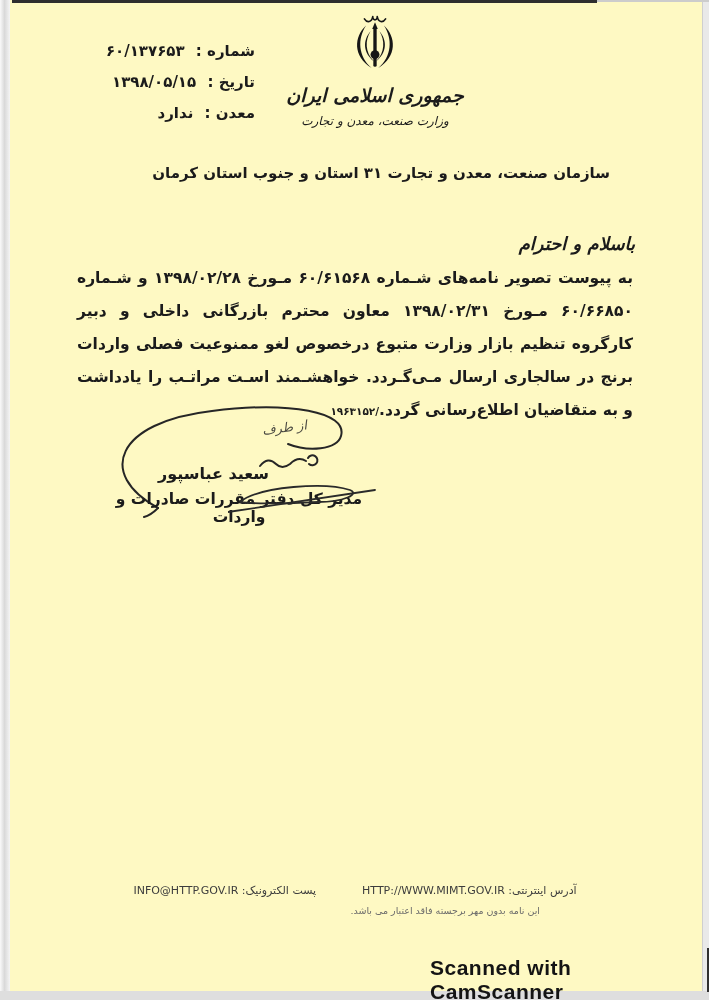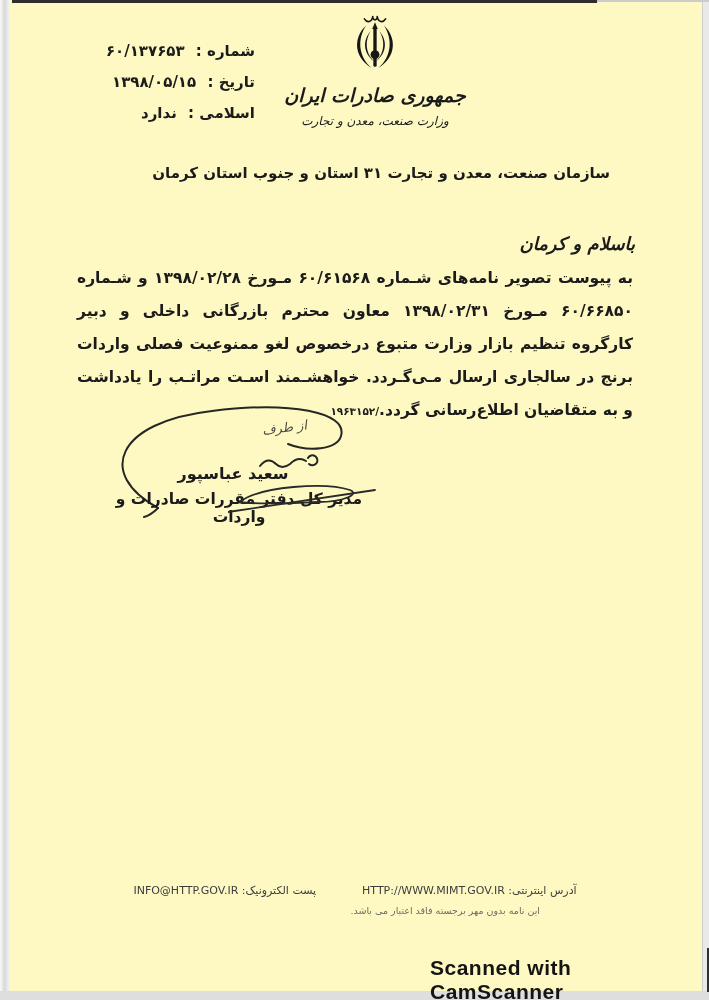--- a/index.html
+++ b/index.html
@@ -40,21 +40,21 @@
 
   
   .body-text{position:absolute;left:77px;top:262px;width:556px;direction:rtl;
     text-align:justify;font-weight:bold;font-size:15.5px;line-height:33px;margin:0;}
   .body-text .ref{font-size:10.5px;font-weight:bold;}
 
   
   .sig-scrawl{position:absolute;left:100px;top:396px;}
   .handwritten-note{position:absolute;left:262px;top:420px;font-size:13px;font-style:italic;
     direction:rtl;color:#2c2c2c;transform:rotate(-7deg);opacity:.85;}
-  .sig-name{position:absolute;left:158px;top:464px;width:150px;text-align:center;
+  .sig-name{position:absolute;left:158px;top:464px;width:150px;text-align:left;
     direction:rtl;font-weight:bold;font-size:16px;}
   .sig-title{position:absolute;left:108px;top:490px;width:262px;text-align:center;
     direction:rtl;font-weight:bold;font-size:15.5px;}
   .sig-flourish{position:absolute;left:228px;top:480px;}
 
   
   .footer-line1{position:absolute;left:120px;top:884px;width:470px;direction:rtl;
     display:flex;justify-content:center;gap:46px;font-size:11px;color:#3d3d3d;}
   .footer-item{white-space:nowrap;}
   .footer-item .val{direction:ltr;unicode-bidi:embed;}
@@ -82,21 +82,21 @@
   <div class="meta">
     <div class="meta-row">
       <span class="lbl">شماره :</span>
       <span class="val">۶۰/۱۳۷۶۵۳</span>
     </div>
     <div class="meta-row">
       <span class="lbl">تاریخ :</span>
       <span class="val">۱۳۹۸/۰۵/۱۵</span>
     </div>
     <div class="meta-row">
-      <span class="lbl">اسلامی :</span>
+      <span class="lbl">معدن :</span>
       <span class="val">ندارد</span>
     </div>
   </div>
 
   <div class="letterhead">
     <svg class="emblem" width="66" height="68" viewBox="0 0 100 122" aria-hidden="true">
       <g stroke="#161616" fill="none" stroke-width="3" stroke-linecap="round">
         <path d="M31 16 C36 24 44 22 46 12"></path>
         <path d="M46 14 C48 19 52 19 54 14"></path>
         <path d="M54 12 C56 22 64 24 69 16"></path>
@@ -104,29 +104,29 @@
       <g fill="#161616">
         <path d="M34 28 C12 48 10 84 44 104 C20 84 18 52 34 28 Z"></path>
         <path d="M42 38 C28 54 28 76 48 92 C32 76 32 54 42 38 Z"></path>
         <path d="M66 28 C88 48 90 84 56 104 C80 84 82 52 66 28 Z"></path>
         <path d="M58 38 C72 54 72 76 52 92 C68 76 68 54 58 38 Z"></path>
         <path d="M50 22 L45 34 L55 34 Z"></path>
         <rect x="47" y="30" width="6" height="72" rx="3"></rect>
         <circle cx="50" cy="80" r="8"></circle>
       </g>
     </svg>
-    <div class="country">جمهوری صادرات ایران</div>
+    <div class="country">جمهوری اسلامی ایران</div>
     <div class="ministry">وزارت صنعت، معدن و تجارت</div>
   </div>
 
   <div class="recipient-block">
     <div class="recipient">سازمان صنعت، معدن و تجارت ۳۱ استان و جنوب استان کرمان</div>
   </div>
 
-  <div class="salutation">باسلام و کرمان</div>
+  <div class="salutation">باسلام و احترام</div>
 
   <p class="body-text"><span>به پیوست تصویر نامه‌های شـماره ۶۰/۶۱۵۶۸ مـورخ ۱۳۹۸/۰۲/۲۸ و شـماره ۶۰/۶۶۸۵۰ مـورخ ۱۳۹۸/۰۲/۳۱ معاون محترم بازرگانی داخلی و دبیر کارگروه تنظیم بازار وزارت متبوع درخصوص لغو ممنوعیت فصلی واردات برنج در سالجاری ارسال مـی‌گـردد. خواهشـمند اسـت مراتـب را یادداشت و به متقاضیان اطلاع‌رسانی گردد.</span><span class="ref">/۱۹۶۳۱۵۲</span></p>
 
   <svg class="sig-scrawl" width="270" height="122" viewBox="0 0 270 122" aria-hidden="true">
     <g stroke="#262626" fill="none" stroke-width="2" stroke-linecap="round">
       <path d="M58 112 C-4 78 16 26 112 15 C190 5 248 16 241 40 C237 54 208 56 188 48"></path>
       <path d="M58 112 C53 117 48 120 44 121"></path>
       <path d="M160 70 q8 -10 16 -2 q6 6 14 0 q8 -8 16 -3"></path>
       <path d="M208 62 a5 5 0 1 1 1 6"></path>
     </g>

